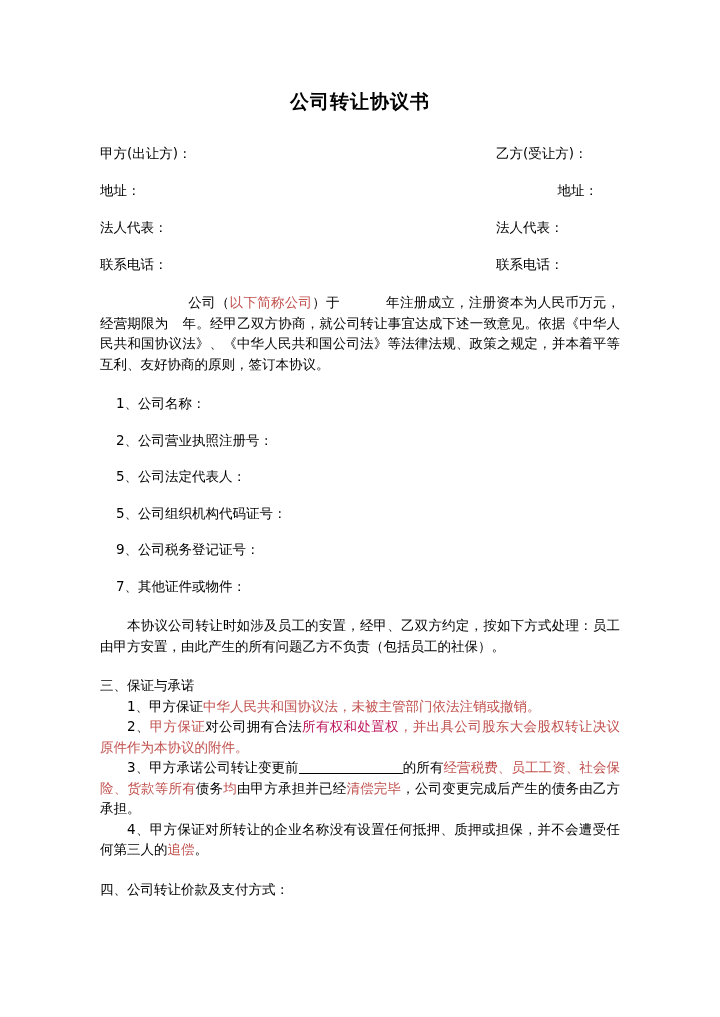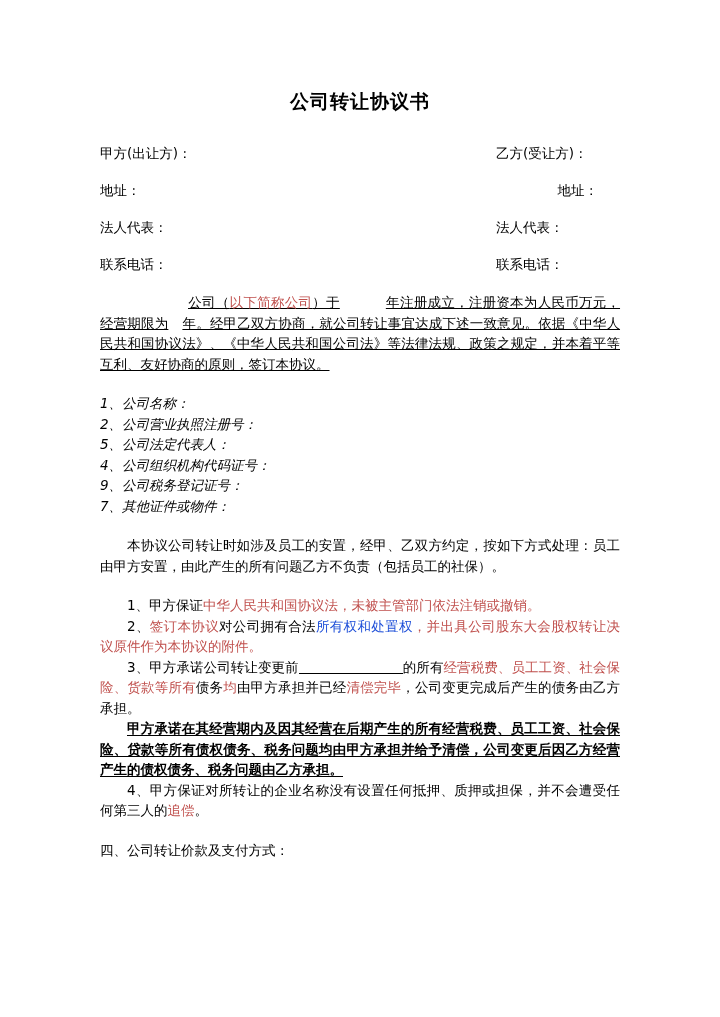--- a/index.html
+++ b/index.html
@@ -55,21 +55,20 @@
   }
   .para {
     font-size: 13.5px;
     line-height: 20.5px;
     text-align: justify;
     text-justify: inter-character;
     margin: 0;
   }
   .intro {
     margin-top: 12px;
-    text-decoration: underline;
   }
   .intro .lead-indent {
     display: inline-block;
     width: 88px;
   }
   .gap-blank {
     display: inline-block;
     width: 46px;
   }
   .gap-blank-sm {
@@ -80,31 +79,30 @@
     margin-top: 19px;
   }
   .section-head {
     font-size: 13.5px;
     line-height: 20.5px;
     margin: 0;
   }
   .list-line {
     font-size: 13.5px;
     line-height: 20.5px;
-    margin: 0;
-    font-style: italic;
+    margin: 16px;
   }
   .indent-2 {
     text-indent: 27px;
   }
   .red {
     color: #c0504d;
   }
   .orange {
-    color: #1d4ed8;
+    color: #be185d;
   }
   .bold-underline {
     font-weight: bold;
     text-decoration: underline;
     text-underline-offset: 2px;
   }
   .fill-blank {
     display: inline-block;
     width: 104px;
     border-bottom: 1px solid #000000;
@@ -138,44 +136,44 @@
   </div>
 
   <p class="para intro">
     <span class="lead-indent"></span><span>公司（</span><span class="red">以下简称公司</span><span>）于</span><span class="gap-blank"></span><span>年注册成立，注册资本为人民币</span><span>万元，经营期限为</span><span class="gap-blank-sm"></span><span>年。经甲乙双方协商，就公司转让事宜达成下述一致意见。依据《中华人民共和国协议法》、《中华人民共和国公司法》等法律法规、政策之规定，并本着平等互利、友好协商的原则，签订本协议。</span>
   </p>
 
   <div class="section">
     <p class="list-line">1、公司名称：</p>
     <p class="list-line">2、公司营业执照注册号：</p>
     <p class="list-line">5、公司法定代表人：</p>
-    <p class="list-line">4、公司组织机构代码证号：</p>
+    <p class="list-line">5、公司组织机构代码证号：</p>
     <p class="list-line">9、公司税务登记证号：</p>
     <p class="list-line">7、其他证件或物件：</p>
   </div>
 
   <div class="section">
     <p class="para indent-2">本协议公司转让时如涉及员工的安置，经甲、乙双方约定，按如下方式处理：员工由甲方安置，由此产生的所有问题乙方不负责（包括员工的社保）。</p>
   </div>
 
   <div class="section">
+    <p class="section-head">三、保证与承诺</p>
 
     <p class="para indent-2">
       <span>1、甲方保证</span><span class="red">中华人民共和国协议法，未被主管部门依法注销或撤销。</span>
     </p>
 
     <p class="para indent-2">
-      <span>2、</span><span class="red">签订本协议</span><span>对公司拥有合法</span><span class="orange">所有权和处置权</span><span class="red">，并出具公司股东大会股权转让决议原件作为本协议的附件。</span>
+      <span>2、</span><span class="red">甲方保证</span><span>对公司拥有合法</span><span class="orange">所有权和处置权</span><span class="red">，并出具公司股东大会股权转让决议原件作为本协议的附件。</span>
     </p>
 
     <p class="para indent-2">
       <span>3、甲方承诺公司转让变更前</span><span class="fill-blank"></span><span>的所有</span><span class="red">经营税费、员工工资、社会保险、货款等所有</span><span>债务</span><span class="red">均</span><span>由甲方承担并已经</span><span class="red">清偿完毕</span><span>，公司变更完成后产生的债务由乙方承担。</span>
     </p>
 
-    <p class="para indent-2 bold-underline">甲方承诺在其经营期内及因其经营在后期产生的所有经营税费、员工工资、社会保险、贷款等所有债权债务、税务问题均由甲方承担并给予清偿，公司变更后因乙方经营产生的债权债务、税务问题由乙方承担。</p>
 
     <p class="para indent-2">
       <span>4、甲方保证对所转让的企业名称没有设置任何抵押、质押或担保，并不会遭受任何第三人的</span><span class="red">追偿</span><span>。</span>
     </p>
   </div>
 
   <div class="section">
     <p class="section-head">四、公司转让价款及支付方式：</p>
   </div>
 

